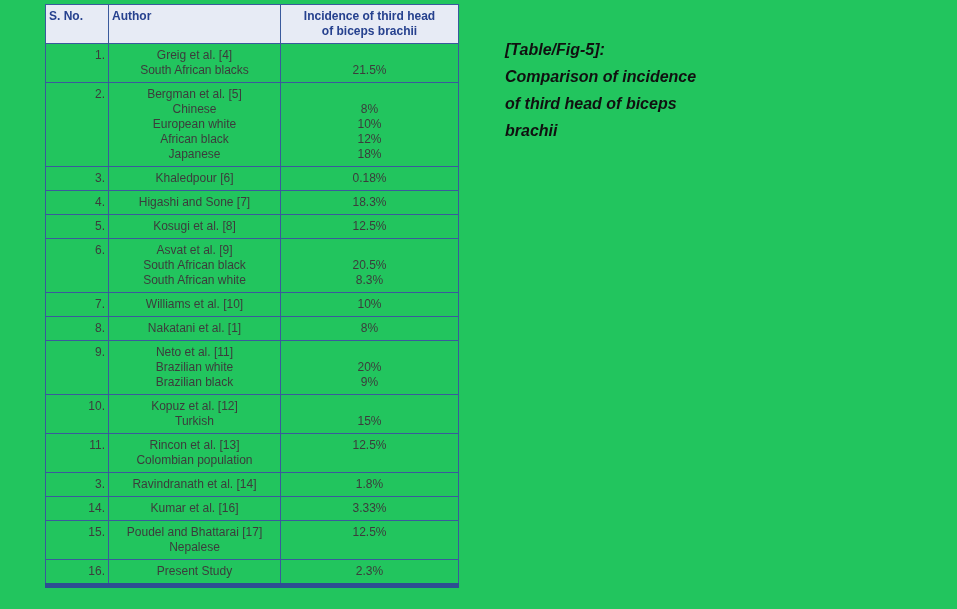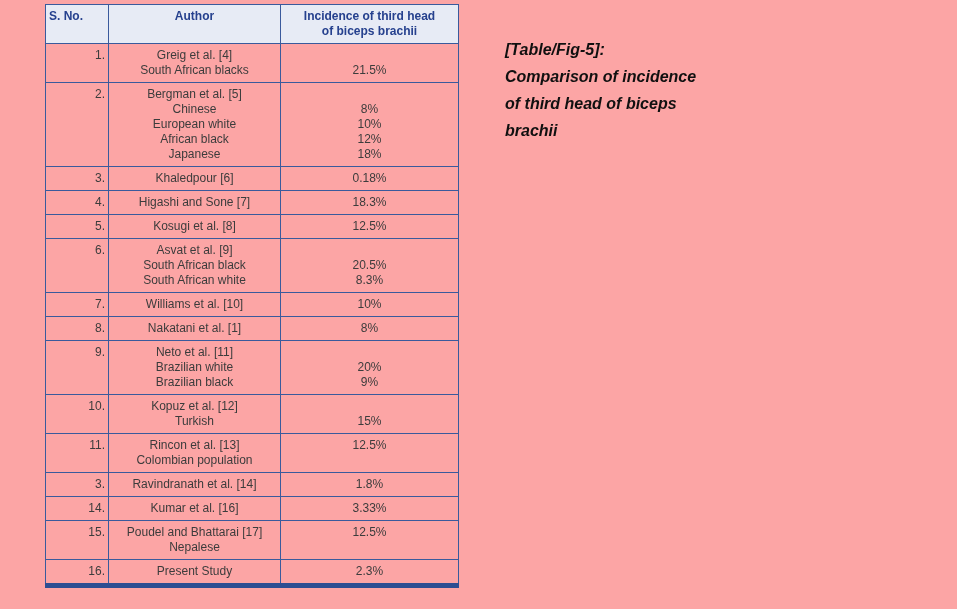--- a/index.html
+++ b/index.html
@@ -5,21 +5,21 @@
   html, body {
     margin: 0;
     padding: 0;
     background: #ffffff;
     font-family: "Liberation Sans", sans-serif;
   }
   .page {
     position: relative;
     width: 957px;
     height: 609px;
-    background: #fca5a5;
+    background: #22c55e;
     overflow: hidden;
   }
   .table-wrap {
     position: absolute;
     left: 45px;
     top: 4px;
   }
   table.incidence {
     border-collapse: collapse;
     table-layout: fixed;
@@ -44,21 +44,21 @@
     box-sizing: border-box;
   }
   th.col-sno {
     vertical-align: bottom;
     text-align: left;
     padding-left: 12px;
     padding-bottom: 6px;
   }
   th.col-author {
     vertical-align: bottom;
-    text-align: center;
+    text-align: left;
     padding-left: 8px;
     padding-bottom: 6px;
   }
   th.col-incidence {
     vertical-align: middle;
     text-align: center;
     white-space: pre-line;
     line-height: 14px;
   }
   td.sno {

